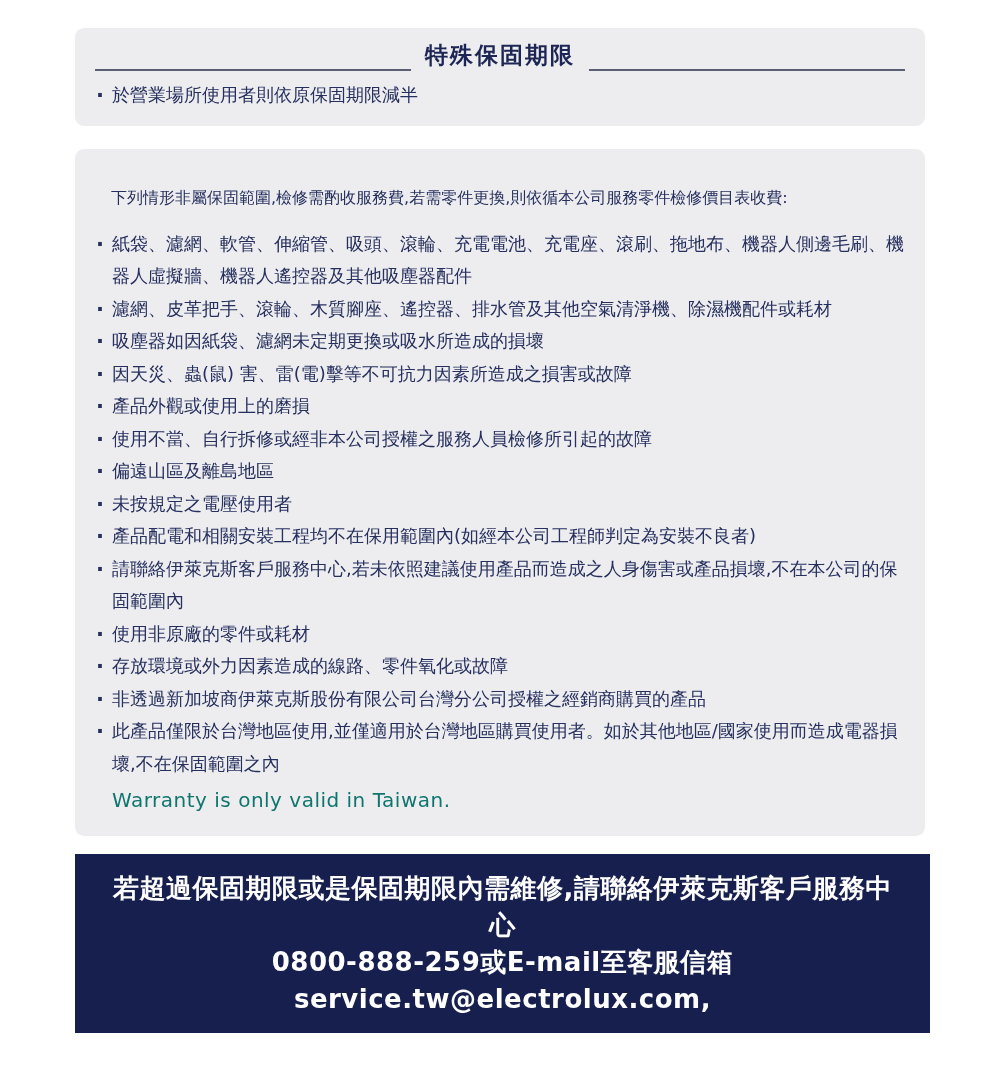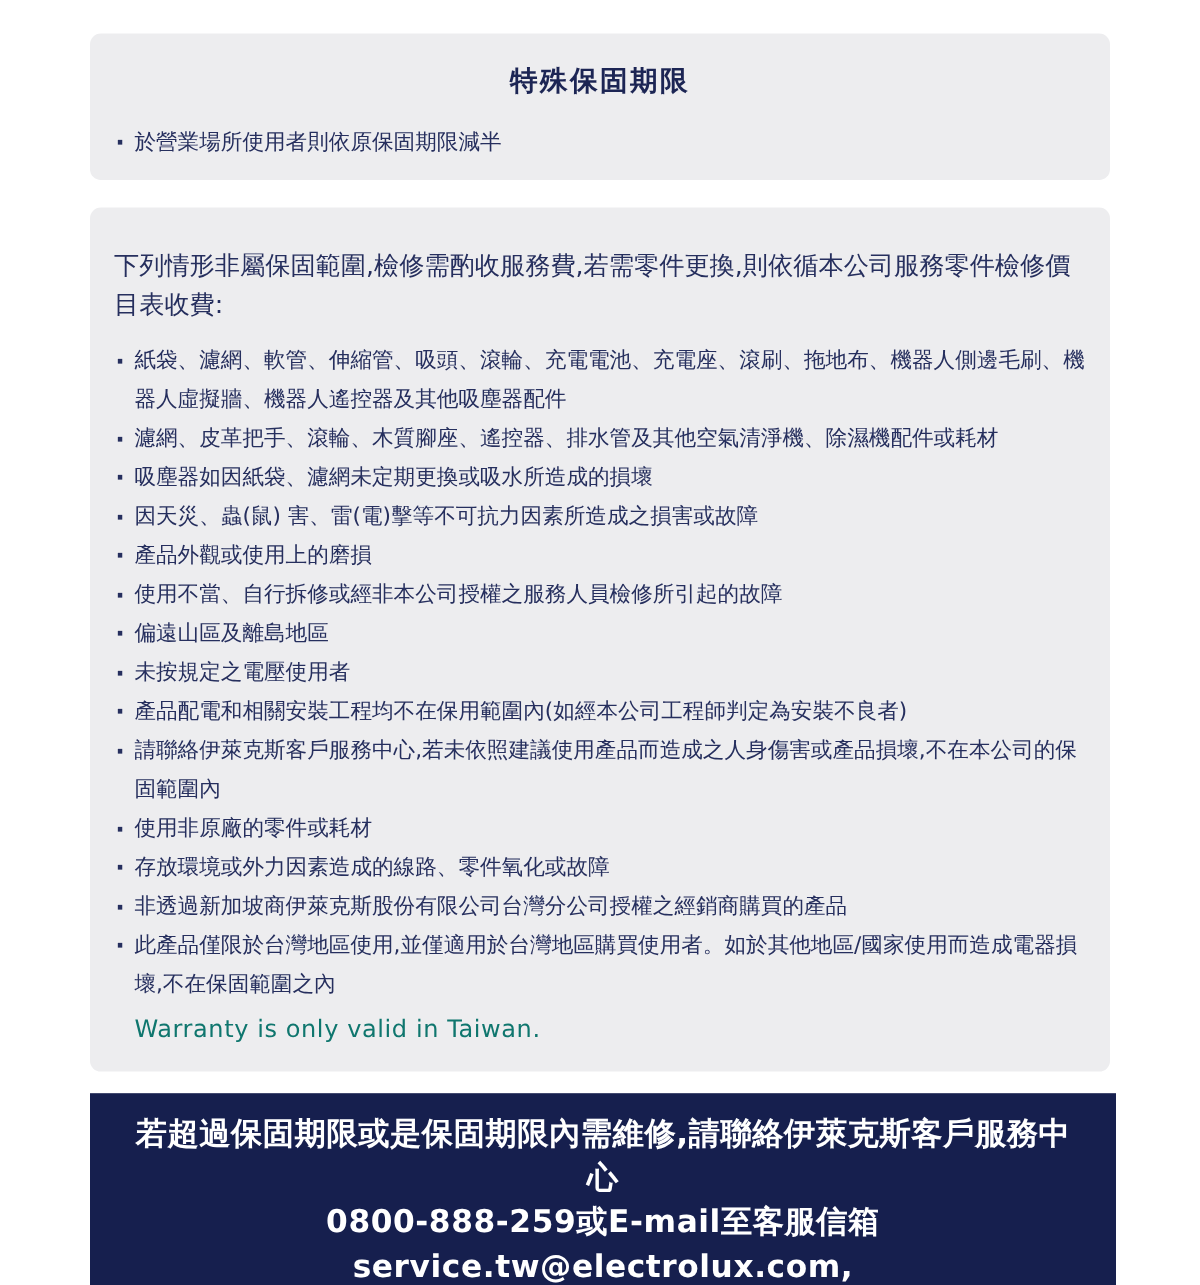--- a/index.html
+++ b/index.html
@@ -19,34 +19,33 @@
   }
   .box{
     width:850px;margin-left:75px;
     background:var(--box-bg,#ededef);
     border-radius:9px;
     padding:12px 20px 14px 20px;
   }
   .box--first{margin-top:28px;}
   .box--second{margin-top:23px;padding:22px 20px 24px 20px;}
   .section-title-row{
-    display:flex;align-items:center;gap:10px;
+    display:flex;align-items:flex-end;gap:10px;
     margin-bottom:8px;
-    flex-direction:column;
   }
   .section-title-row .rule{
     flex:1;height:0;border-top:2px solid var(--divider,#5a5f73);
   }
   .section-title{
     font-size:23px;font-weight:bold;letter-spacing:2px;
     color:var(--title-navy,#1c2554);
     white-space:nowrap;padding:0 4px;
   }
   .intro{
-    font-size:21px;line-height:33px;margin:10px 0 14px 0;
+    font-size:16px;line-height:33px;margin:10px 0 14px 16px;
   }
   ul.nw-list{list-style:none;}
   ul.nw-list li{
     position:relative;padding-left:17px;
     font-size:18px;line-height:32.5px;
   }
   ul.nw-list li::before{
     content:"\00B7";
     position:absolute;left:1px;top:0;
     font-weight:bold;font-size:21px;

